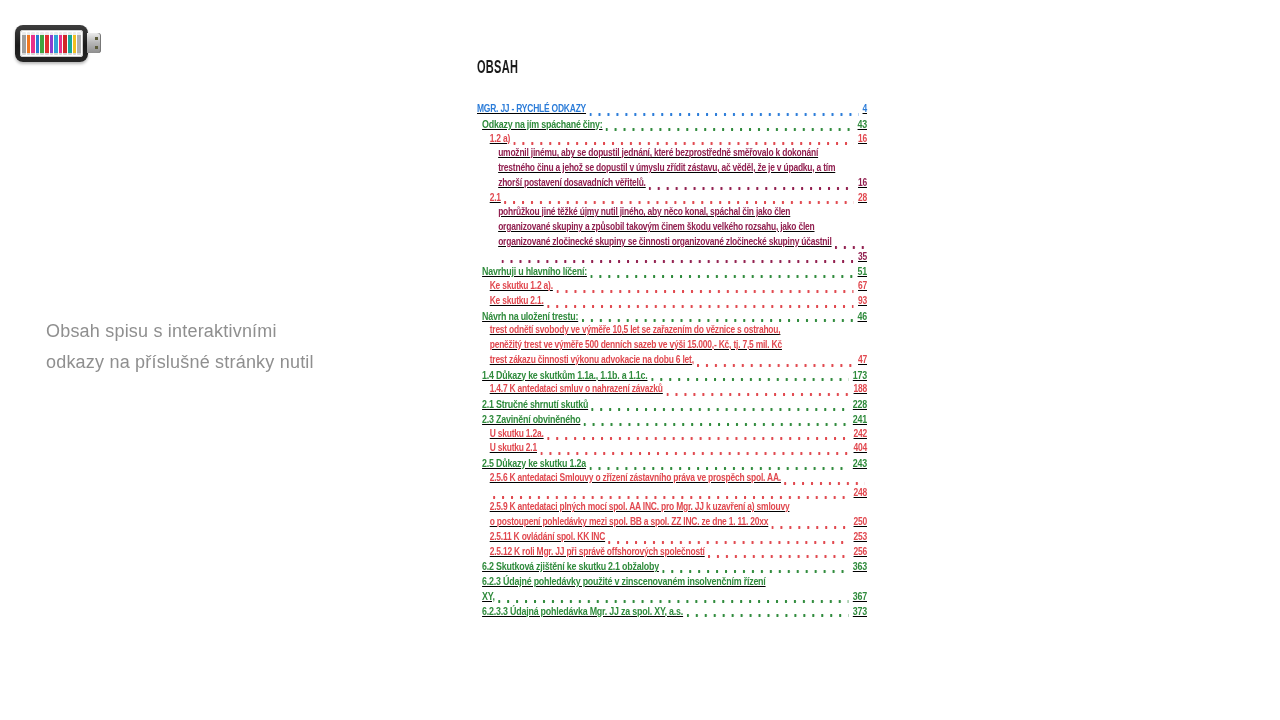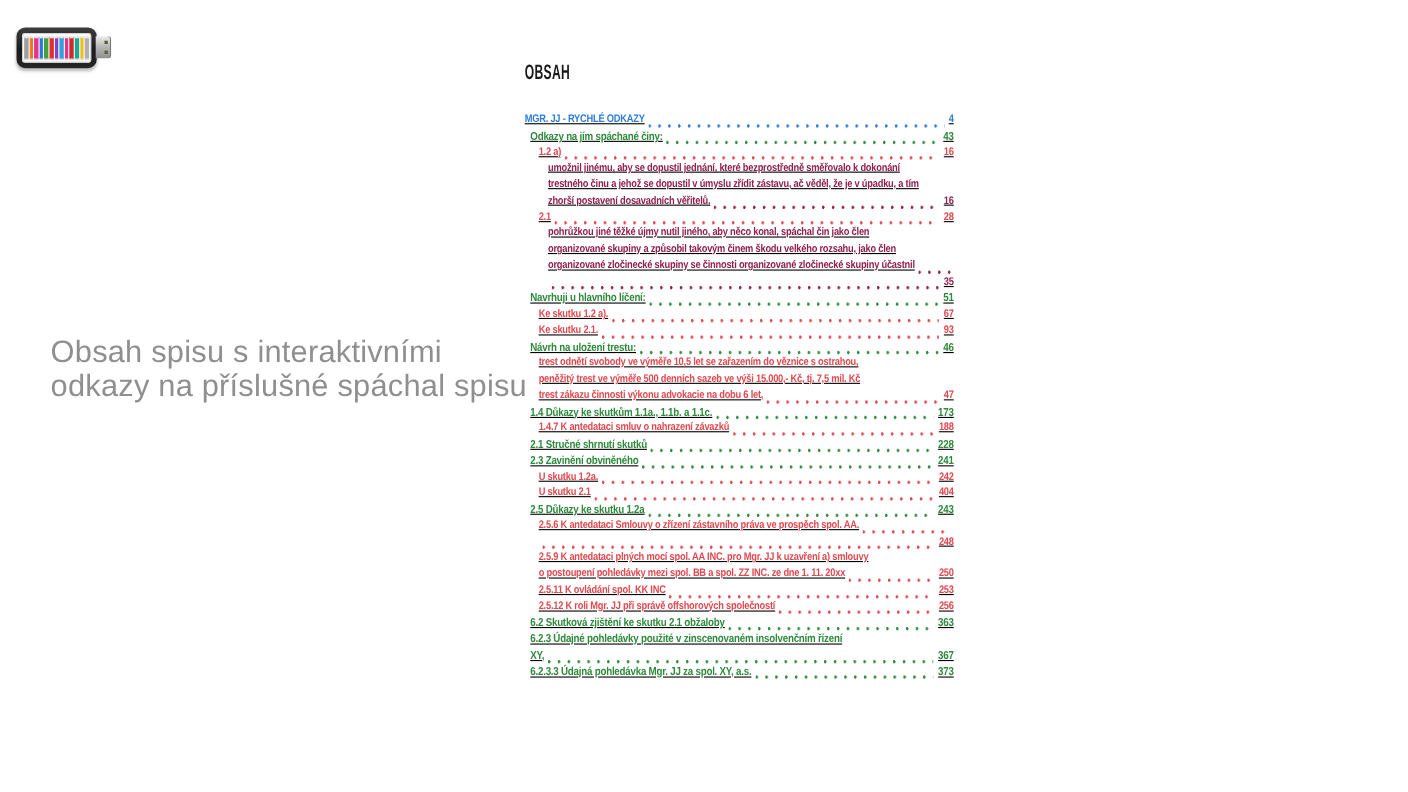--- a/index.html
+++ b/index.html
@@ -27,22 +27,22 @@
     border-radius:0 3px 3px 0;box-shadow:inset -1px 0 0 #777;
   }
   .usb-conn::before,.usb-conn::after{
     content:"";position:absolute;right:3px;width:3px;height:3px;background:#5c5c3a;
   }
   .usb-conn::before{top:4px;}
   .usb-conn::after{bottom:4px;}
 
   
   .caption{
-    position:absolute;left:46px;top:304px;color:var(--c-caption,#8f8f8f);
-    font-size:28px;line-height:31px;font-weight:300;letter-spacing:.2px;
+    position:absolute;left:46px;top:316px;color:var(--c-caption,#8f8f8f);
+    font-size:18px;line-height:31px;font-weight:300;letter-spacing:.2px;
   }
 
   
   .toc{position:absolute;left:477px;top:56px;width:390px;text-decoration:underline;}
   .toc-title{
     margin:0 0 0 0;color:var(--c-title,#1a1a1a);font-weight:700;font-size:19px;
     letter-spacing:.5px;display:inline-block;transform:scaleX(.58);transform-origin:left center;
     white-space:nowrap;
   }
   .toc-list{
@@ -88,21 +88,21 @@
         <div class="usb-binder" style="background: rgb(24, 168, 152);"></div>
         <div class="usb-binder" style="background: rgb(240, 192, 32);"></div>
         <div class="usb-binder" style="background: rgb(176, 176, 176);"></div>
       </div>
   </div>
   <div class="usb-conn"></div>
 </div>
 
 <div class="caption">
   <div>Obsah spisu s interaktivními</div>
-  <div>odkazy na příslušné spáchal spisu</div>
+  <div>odkazy na příslušné stránky nutil</div>
 </div>
 
 <div class="toc">
   <h1 class="toc-title">OBSAH</h1>
   <div class="toc-list">
       <div class="trow s-blue ind-0">
         <span class="ttext">MGR. JJ - RYCHLÉ ODKAZY</span>
         <span class="tleader"></span>
         <span class="tpage">4</span>
       </div>

